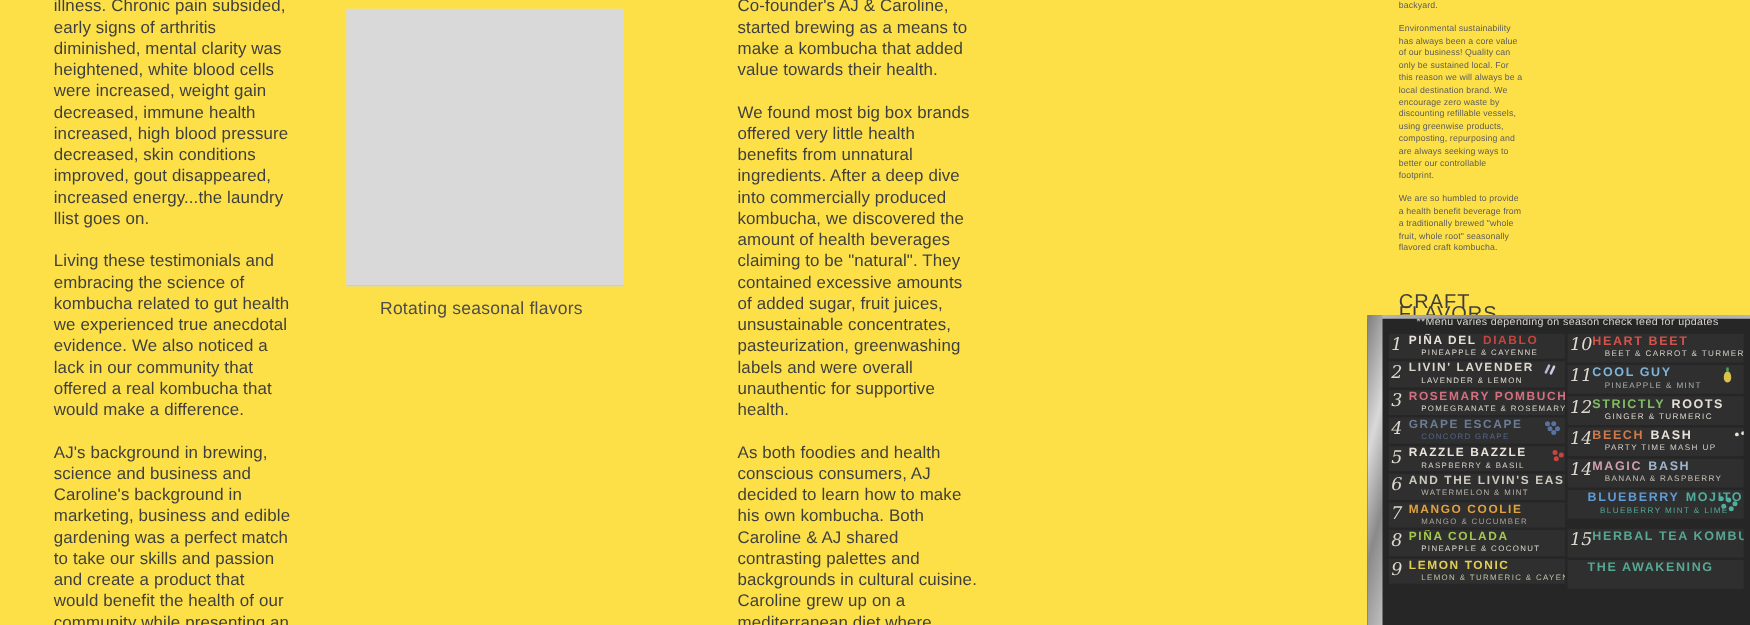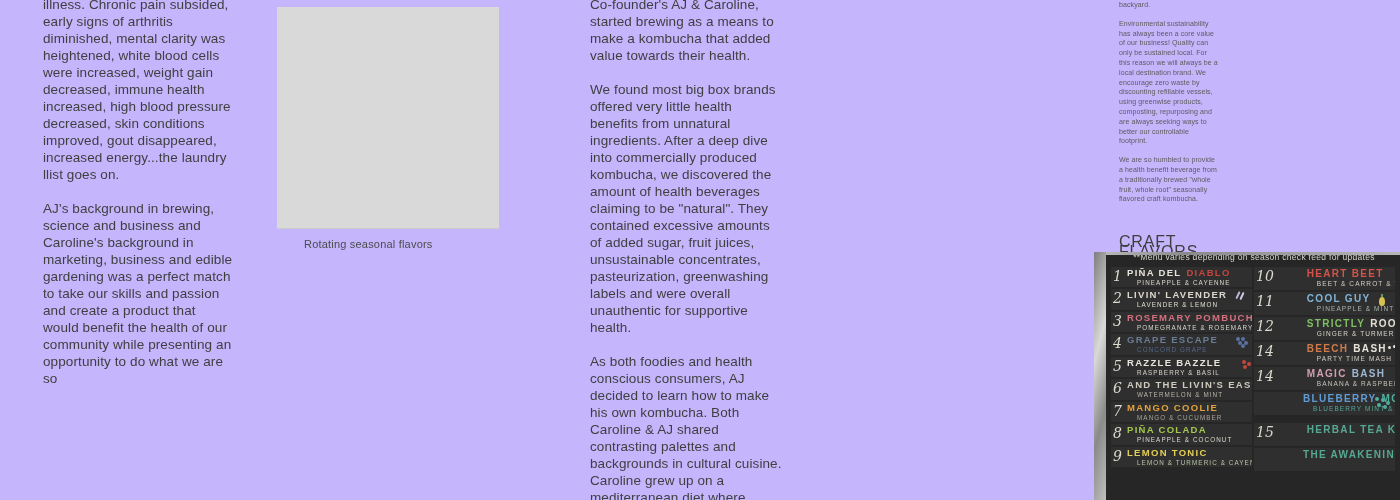--- a/index.html
+++ b/index.html
@@ -1,28 +1,28 @@
 <!DOCTYPE html>
 <html><head>
 <meta charset="utf-8">
 <style>
   html,body{margin:0;padding:0;background:#fff;}
   body{font-family:"Liberation Sans",sans-serif;}
-  .page{position:relative;width:1400px;height:500px;background:#c4b5fd;overflow:hidden;}
+  .page{position:relative;width:1400px;height:500px;background:#fde047;overflow:hidden;}
 
   
   .textcol{position:absolute;color:#3f3f3f;font-size:13.5px;line-height:17px;letter-spacing:.1px;}
   .textcol p{margin:0 0 17px 0;}
   .col-left{left:43px;top:-4px;width:192px;}
   .col-center{left:590px;top:-4px;width:192px;}
 
   
   .photo{position:absolute;left:277px;top:7px;width:222px;margin:0;}
   .photo-ph{width:222px;height:221px;background:#d9d9d9;border-bottom:1px solid #cccccc;}
-  .photo-cap{margin-top:9px;font-size:11px;color:#4c4c4c;letter-spacing:.2px;padding-left:27px;}
+  .photo-cap{margin-top:9px;font-size:14px;color:#4c4c4c;letter-spacing:.2px;padding-left:27px;}
 
   
   .col-right{position:absolute;left:1119px;top:0;width:99px;color:#5c5c5c;font-size:7px;line-height:9.8px;letter-spacing:.1px;}
   .col-right p{margin:0 0 9px 0;}
   .cf-head{margin:33px 0 0 0;font-size:16px;font-weight:400;letter-spacing:.8px;color:#3e3e3e;}
   .cf-sub{margin-top:9px !important;color:#4a4a4a;}
 
   
   .board{position:absolute;left:1094px;top:252px;width:306px;height:248px;background:#262626;overflow:hidden;}
   .frame-left{position:absolute;left:0;top:0;bottom:0;width:12px;
@@ -31,21 +31,21 @@
     background:linear-gradient(90deg,#bdbdbd,#8a8a8a 30%,#b5b5b5);}
   .board-inner{position:absolute;left:12px;top:0;right:0;bottom:0;padding:0 3px 0 5px;}
   .b-title{margin:-14px 0 0;text-align:center;font-size:42px;font-weight:bold;letter-spacing:3px;
     color:#e8e5dd;white-space:nowrap;}
   .b-note{margin:0;text-align:center;font-size:8.5px;letter-spacing:.3px;color:#d8d5cc;}
   .b-cols{display:flex;margin-top:5px;}
   .bcol{width:50%;}
   .mi{position:relative;display:flex;margin:0 2px 2px 0;padding:1px 2px;
     background:rgba(255,255,255,.045);overflow:hidden;}
   .bcol-left .mi{min-height:16.5px;}
-  .bcol-right .mi{min-height:21px;gap:33px;}
+  .bcol-right .mi{min-height:21px;}
   .num{flex:0 0 14px;font-family:"DejaVu Serif",serif;font-style:italic;font-size:14px;
     color:#ddd9ce;line-height:1.15;}
   .mi-text{flex:1;min-width:0;}
   .nm{display:block;font-size:9.5px;font-weight:bold;letter-spacing:1.3px;line-height:1.15;
     white-space:nowrap;color:#e7e3da;}
   .nm span + span{margin-left:5px;}
   .sb{display:block;font-size:6.3px;letter-spacing:1.1px;margin-left:10px;line-height:1.2;
     white-space:nowrap;color:#d9d4ca;}
   .bcol-right .nm{font-size:10px;}
   .bcol-right .sb{font-size:6.5px;}
@@ -62,20 +62,21 @@
   .sparkles{width:3px;height:3px;background:#e8e5dd;box-shadow:5px -1px 0 #e8e5dd;right:4px;top:4px;}
   .splat{background:#4fae9e;box-shadow:6px 1px 0 #4fae9e,11px 4px 0 #4fae9e,2px 6px 0 #4fae9e,8px 8px 0 #4fae9e;right:16px;top:5px;}
 </style>
 </head>
 <body>
 
 <div class="page">
 
   <div class="textcol col-left">
     <p>illness. Chronic pain subsided, early signs of arthritis diminished, mental clarity was heightened, white blood cells were increased, weight gain decreased, immune health increased, high blood pressure decreased, skin conditions improved, gout disappeared, increased energy...the laundry llist goes on.</p>
+    <p>Living these testimonials and embracing the science of kombucha related to gut health we experienced true anecdotal evidence. We also noticed a lack in our community that offered a real kombucha that would make a difference.</p>
     <p>AJ's background in brewing, science and business and Caroline's background in marketing, business and edible gardening was a perfect match to take our skills and passion and create a product that would benefit the health of our community while presenting an opportunity to do what we are so</p>
   </div>
 
   <figure class="photo">
     <div class="photo-ph"></div>
     <figcaption class="photo-cap">Rotating seasonal flavors</figcaption>
   </figure>
 
   <div class="textcol col-center">
     <p>Co-founder's AJ &amp; Caroline, started brewing as a means to make a kombucha that added value towards their health.</p>

